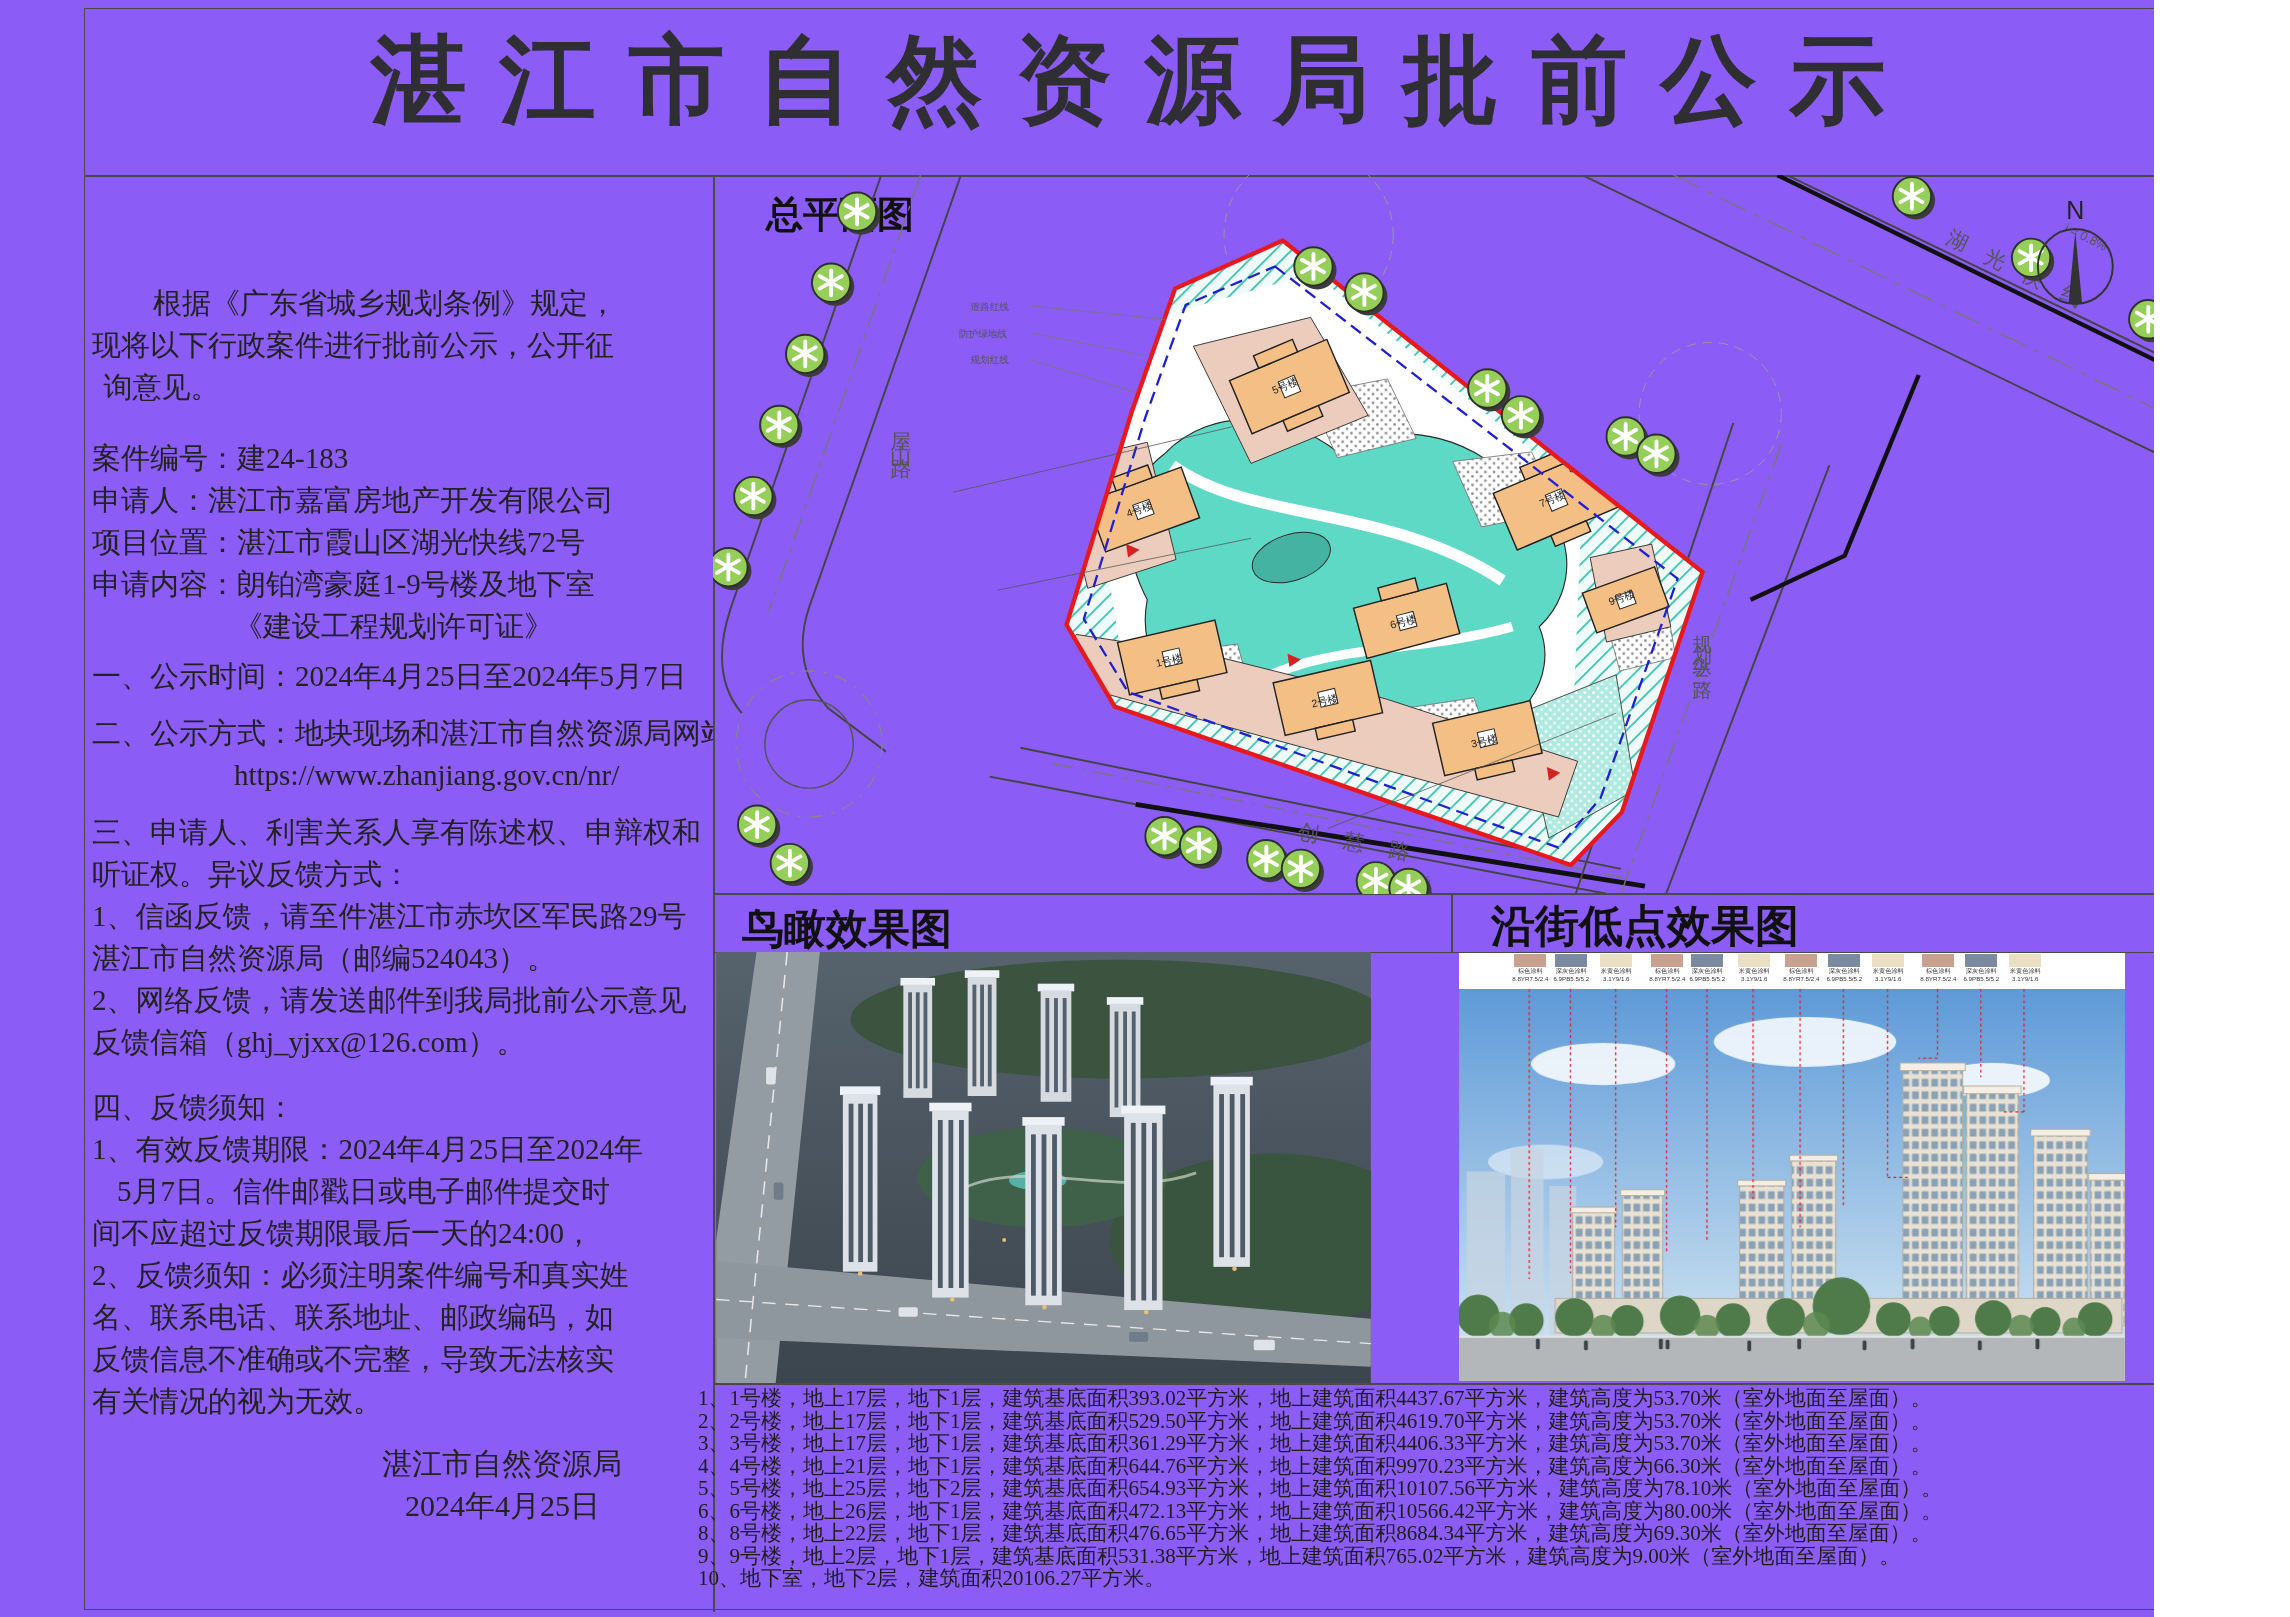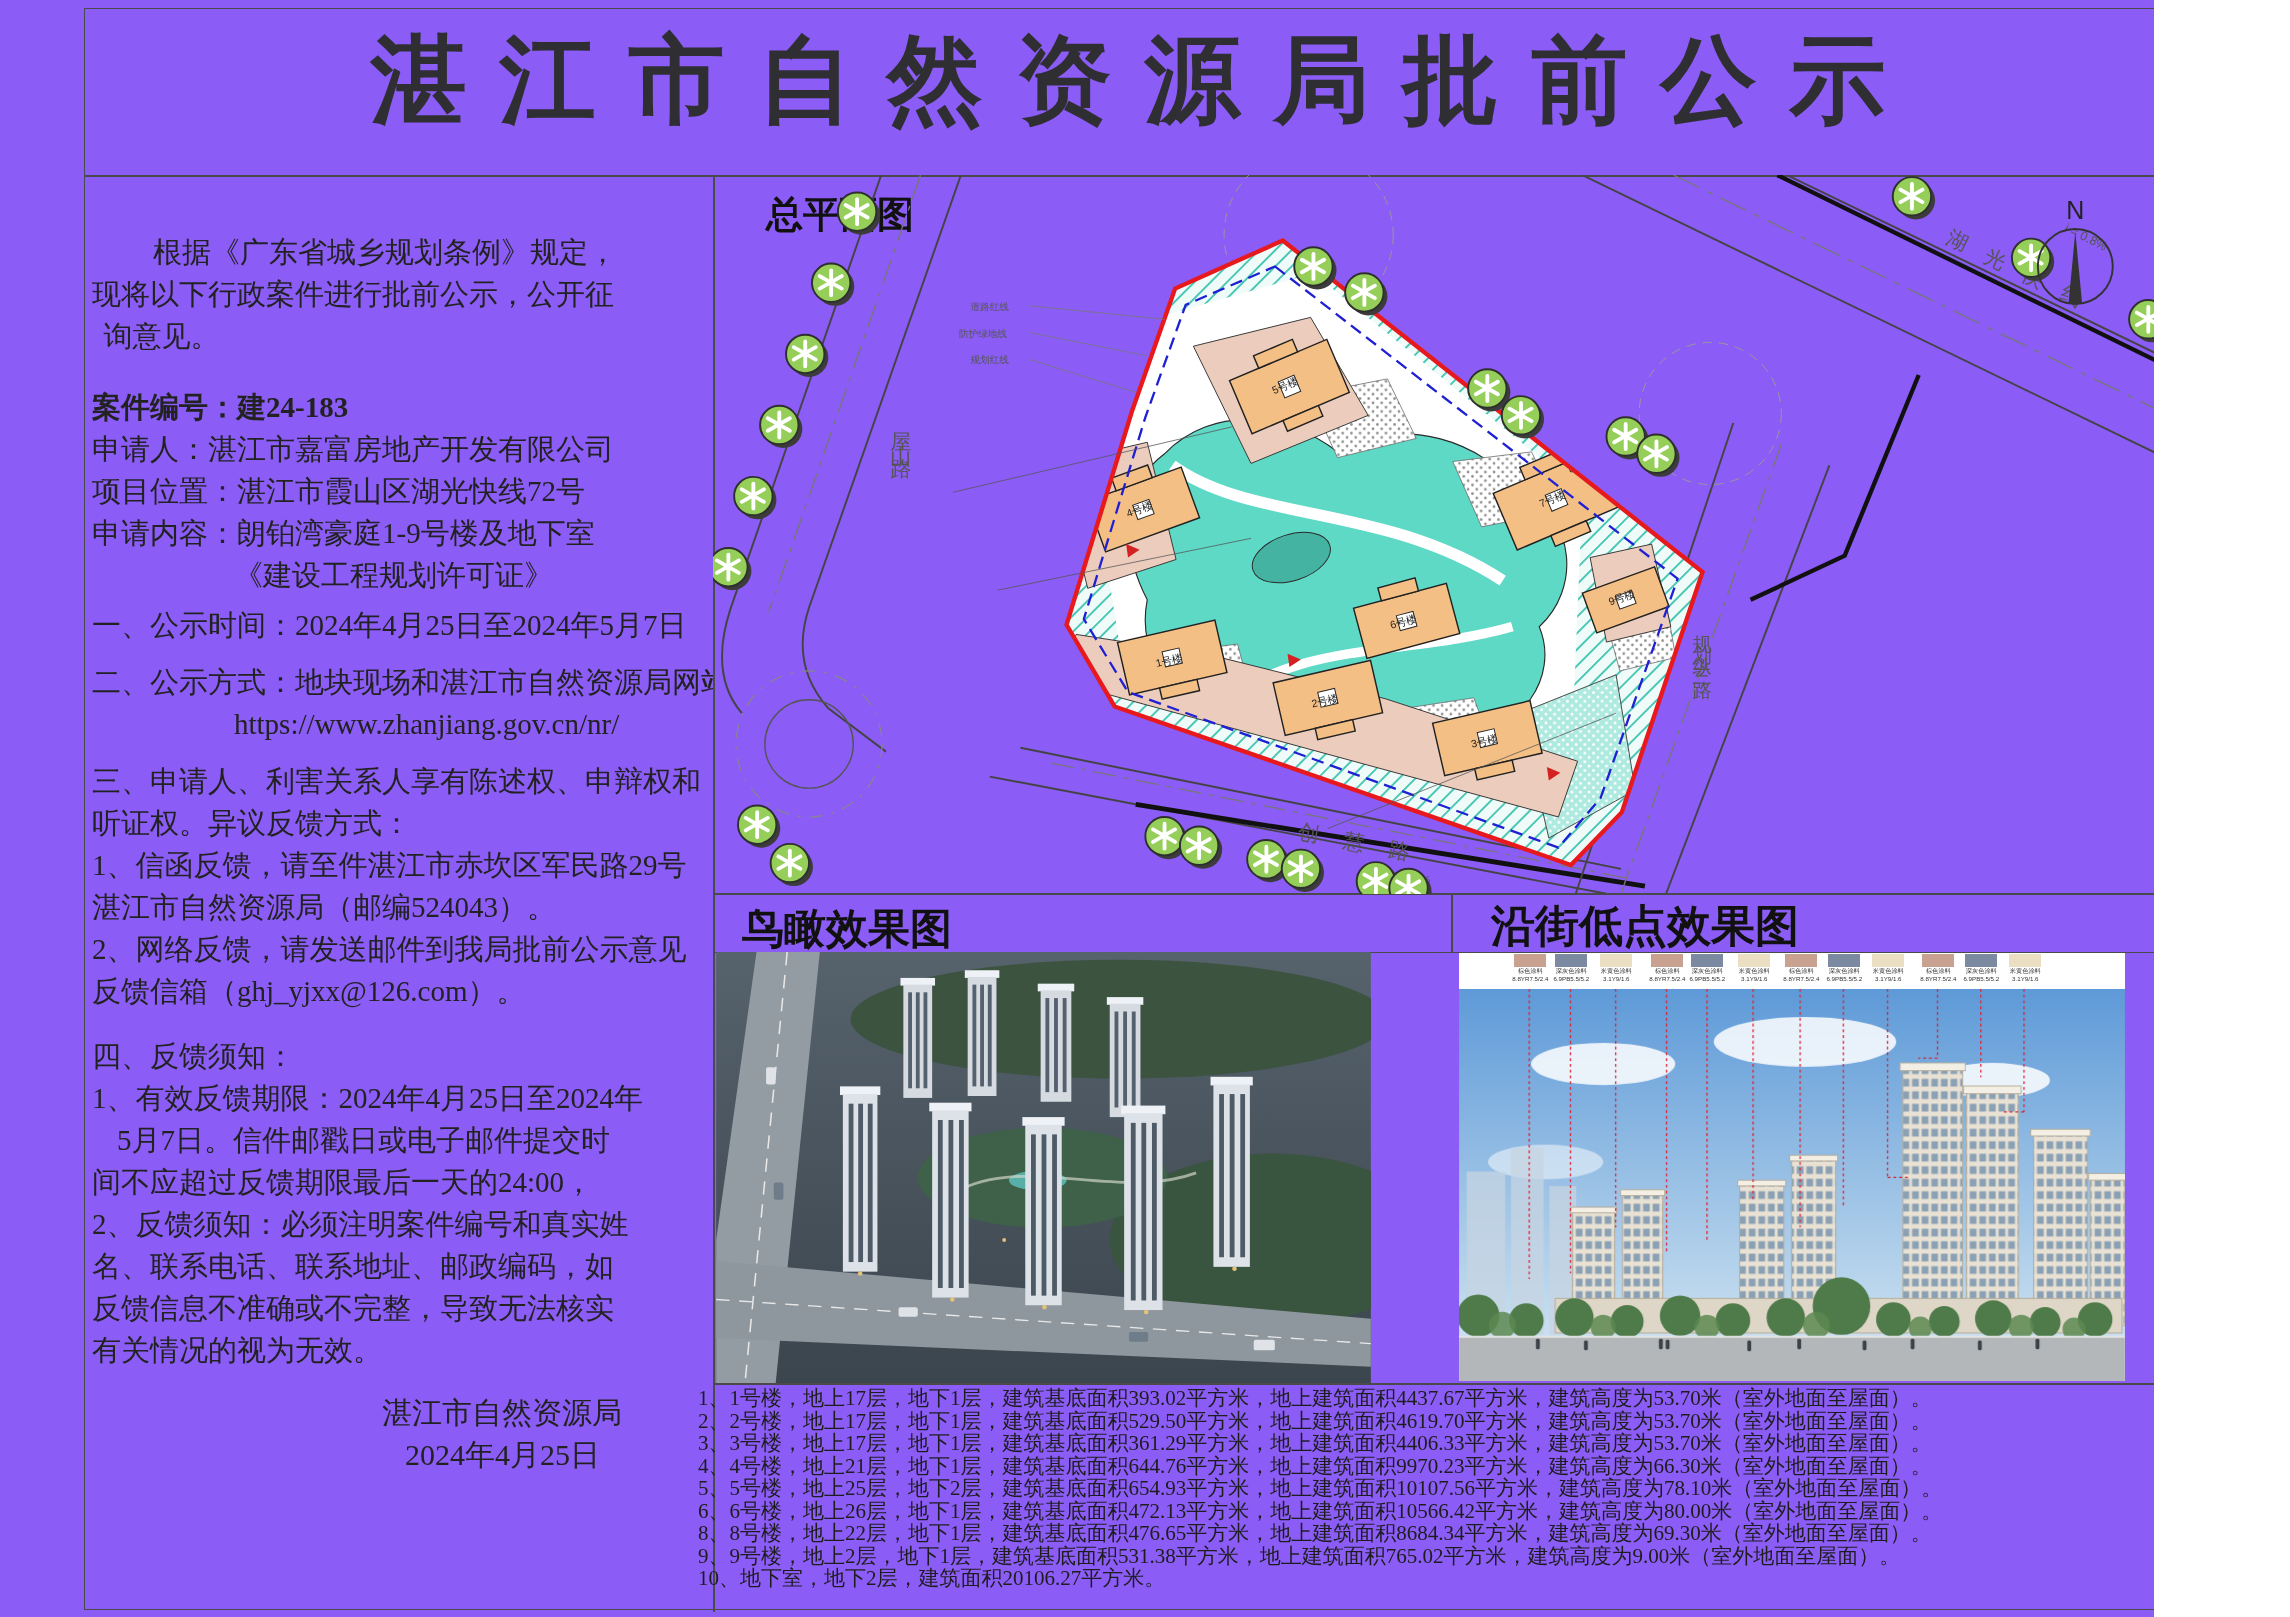--- a/index.html
+++ b/index.html
@@ -45,24 +45,24 @@
   <div class="title">湛江市自然资源局批前公示</div>
 
   <div class="hline" style="left:84px;top:175px;width:2121px;height:1.9px;"></div>
   <div class="vline" style="left:713px;top:175px;width:1.9px;height:1437px;"></div>
   <div class="hline" style="left:713px;top:893px;width:1492px;height:1.9px;"></div>
   <div class="hline" style="left:713px;top:952px;width:1492px;height:1px;"></div>
   <div class="vline" style="left:1451px;top:893px;width:1.9px;height:59px;"></div>
   <div class="hline" style="left:713px;top:1383px;width:1492px;height:1.9px;"></div>
 
   <div class="leftcol">
-    <div class="ln ind1" style="margin-top:54px;">根据《广东省城乡规划条例》规定，</div>
+    <div class="ln ind1" style="margin-top:105px;">根据《广东省城乡规划条例》规定，</div>
     <div class="ln">现将以下行政案件进行批前公示，公开征</div>
     <div class="ln ind2">询意见。</div>
-    <div class="ln" style="margin-top:29px;font-weight:bold;">案件编号：建24-183</div>
+    <div class="ln" style="margin-top:29px;">案件编号：建24-183</div>
     <div class="ln">申请人：湛江市嘉富房地产开发有限公司</div>
     <div class="ln">项目位置：湛江市霞山区湖光快线72号</div>
     <div class="ln">申请内容：朗铂湾豪庭1-9号楼及地下室</div>
     <div class="ln ind3">《建设工程规划许可证》</div>
     <div class="ln" style="margin-top:7.7px;">一、公示时间：2024年4月25日至2024年5月7日</div>
     <div class="ln" style="margin-top:15.4px;">二、公示方式：地块现场和湛江市自然资源局网站</div>
     <div class="ln ind3">https://www.zhanjiang.gov.cn/nr/</div>
     <div class="ln" style="margin-top:15.4px;">三、申请人、利害关系人享有陈述权、申辩权和</div>
     <div class="ln">听证权。异议反馈方式：</div>
     <div class="ln">1、信函反馈，请至件湛江市赤坎区军民路29号</div>

